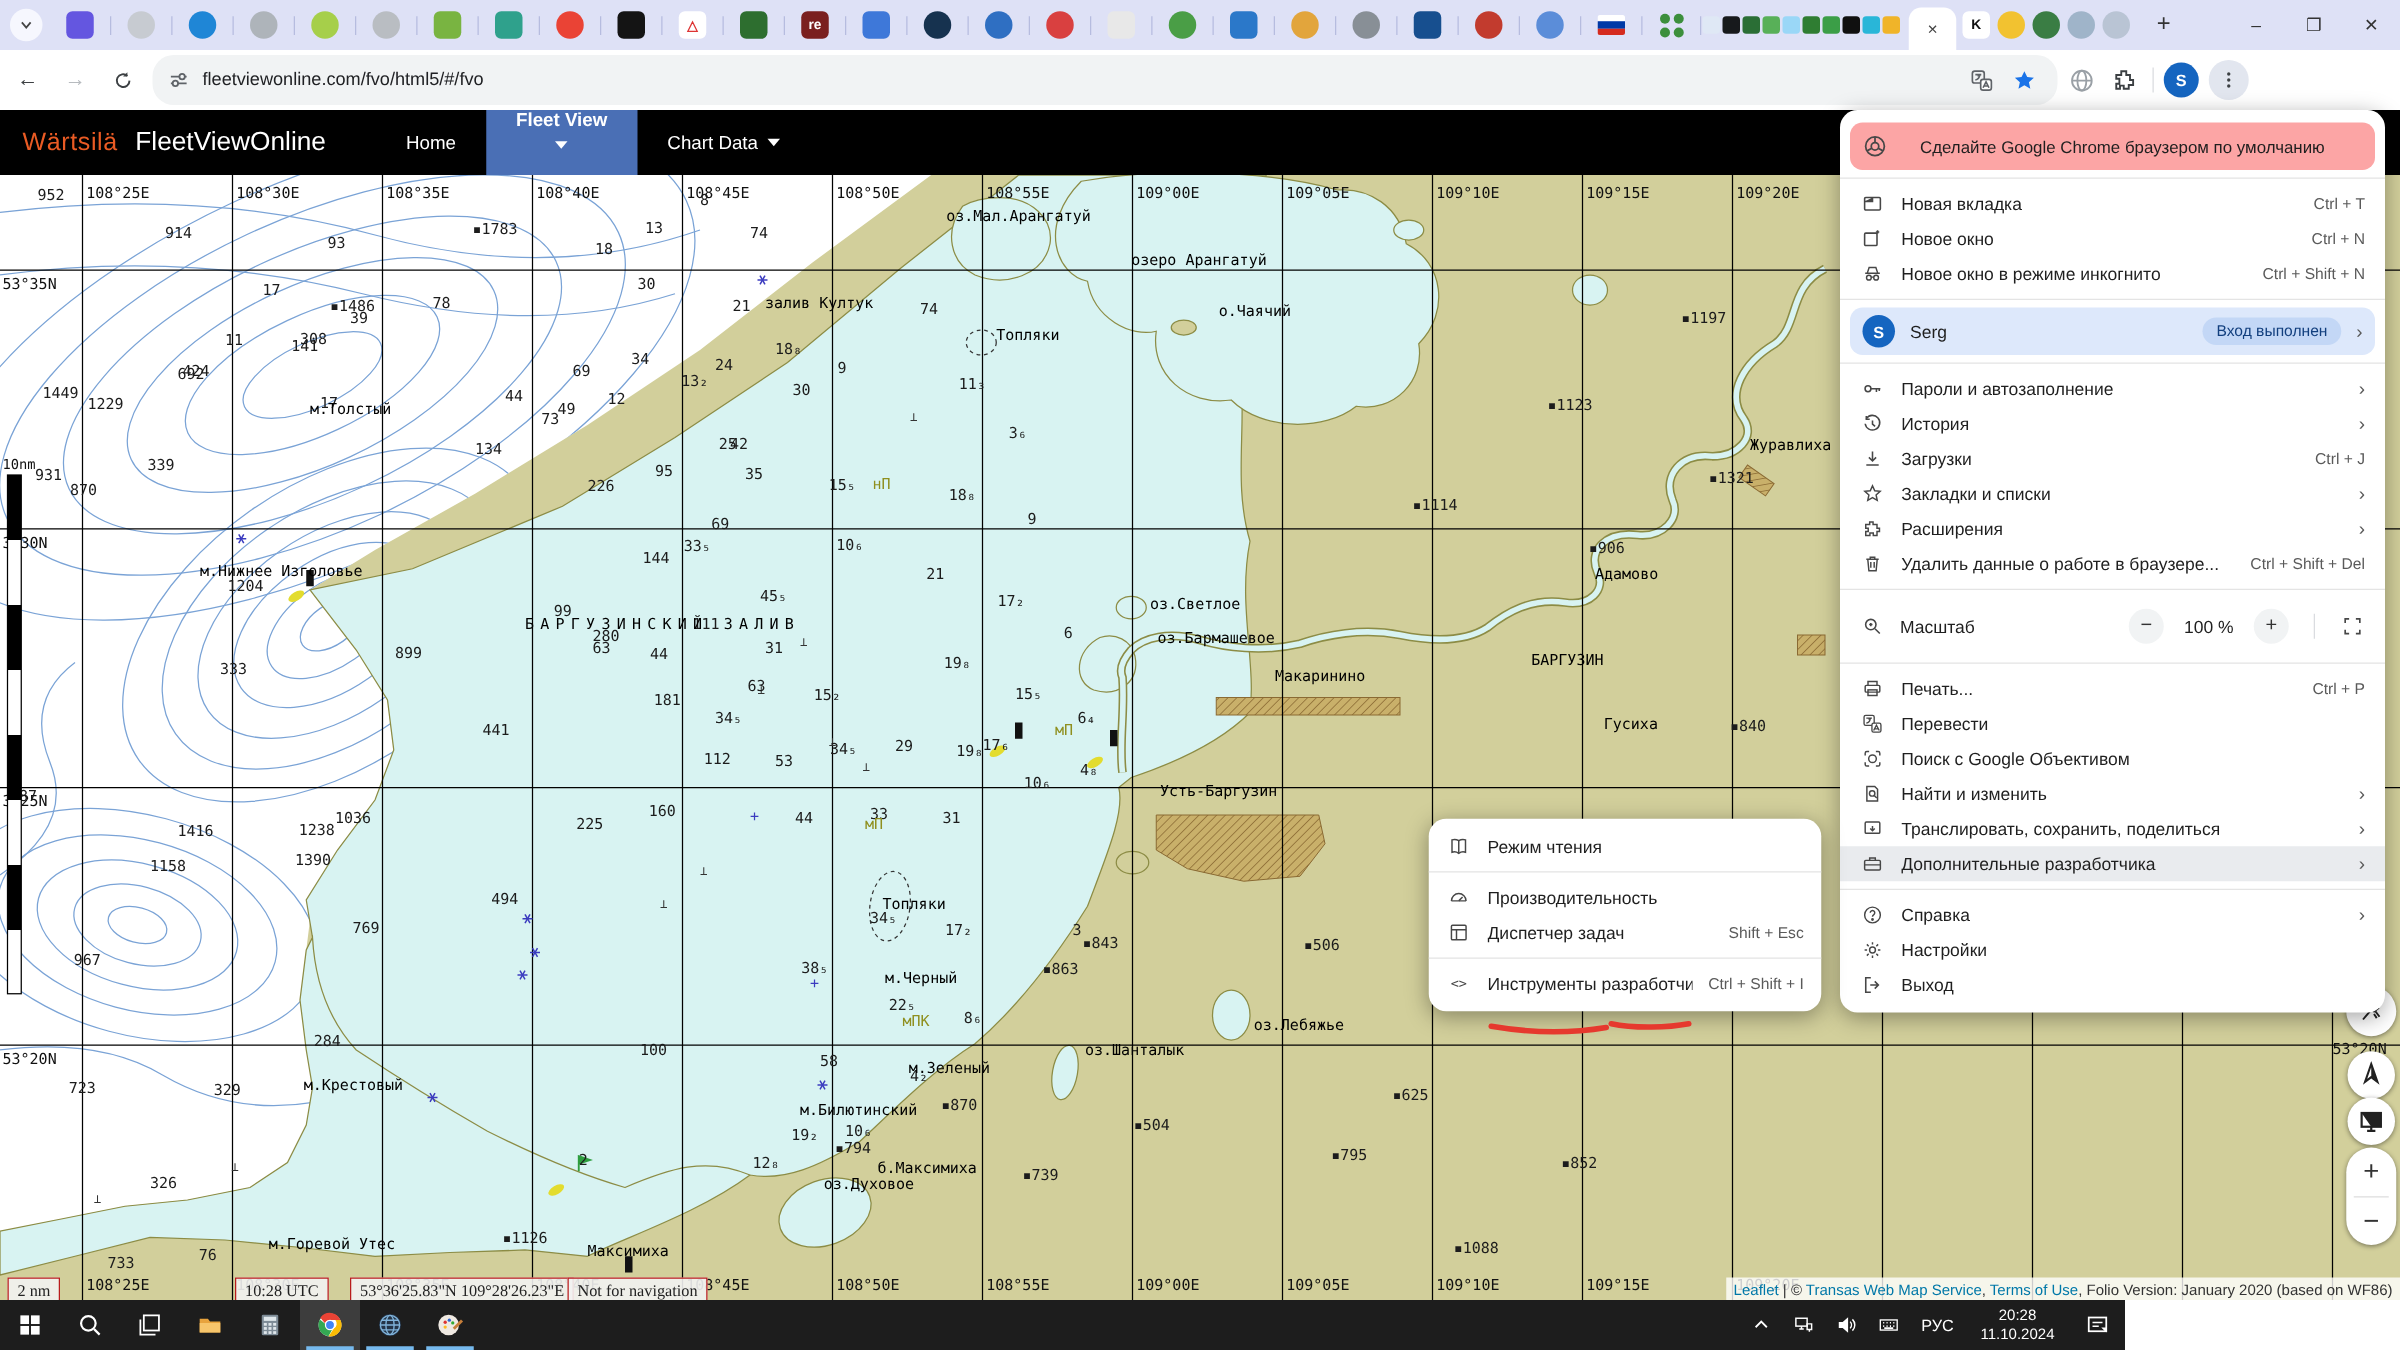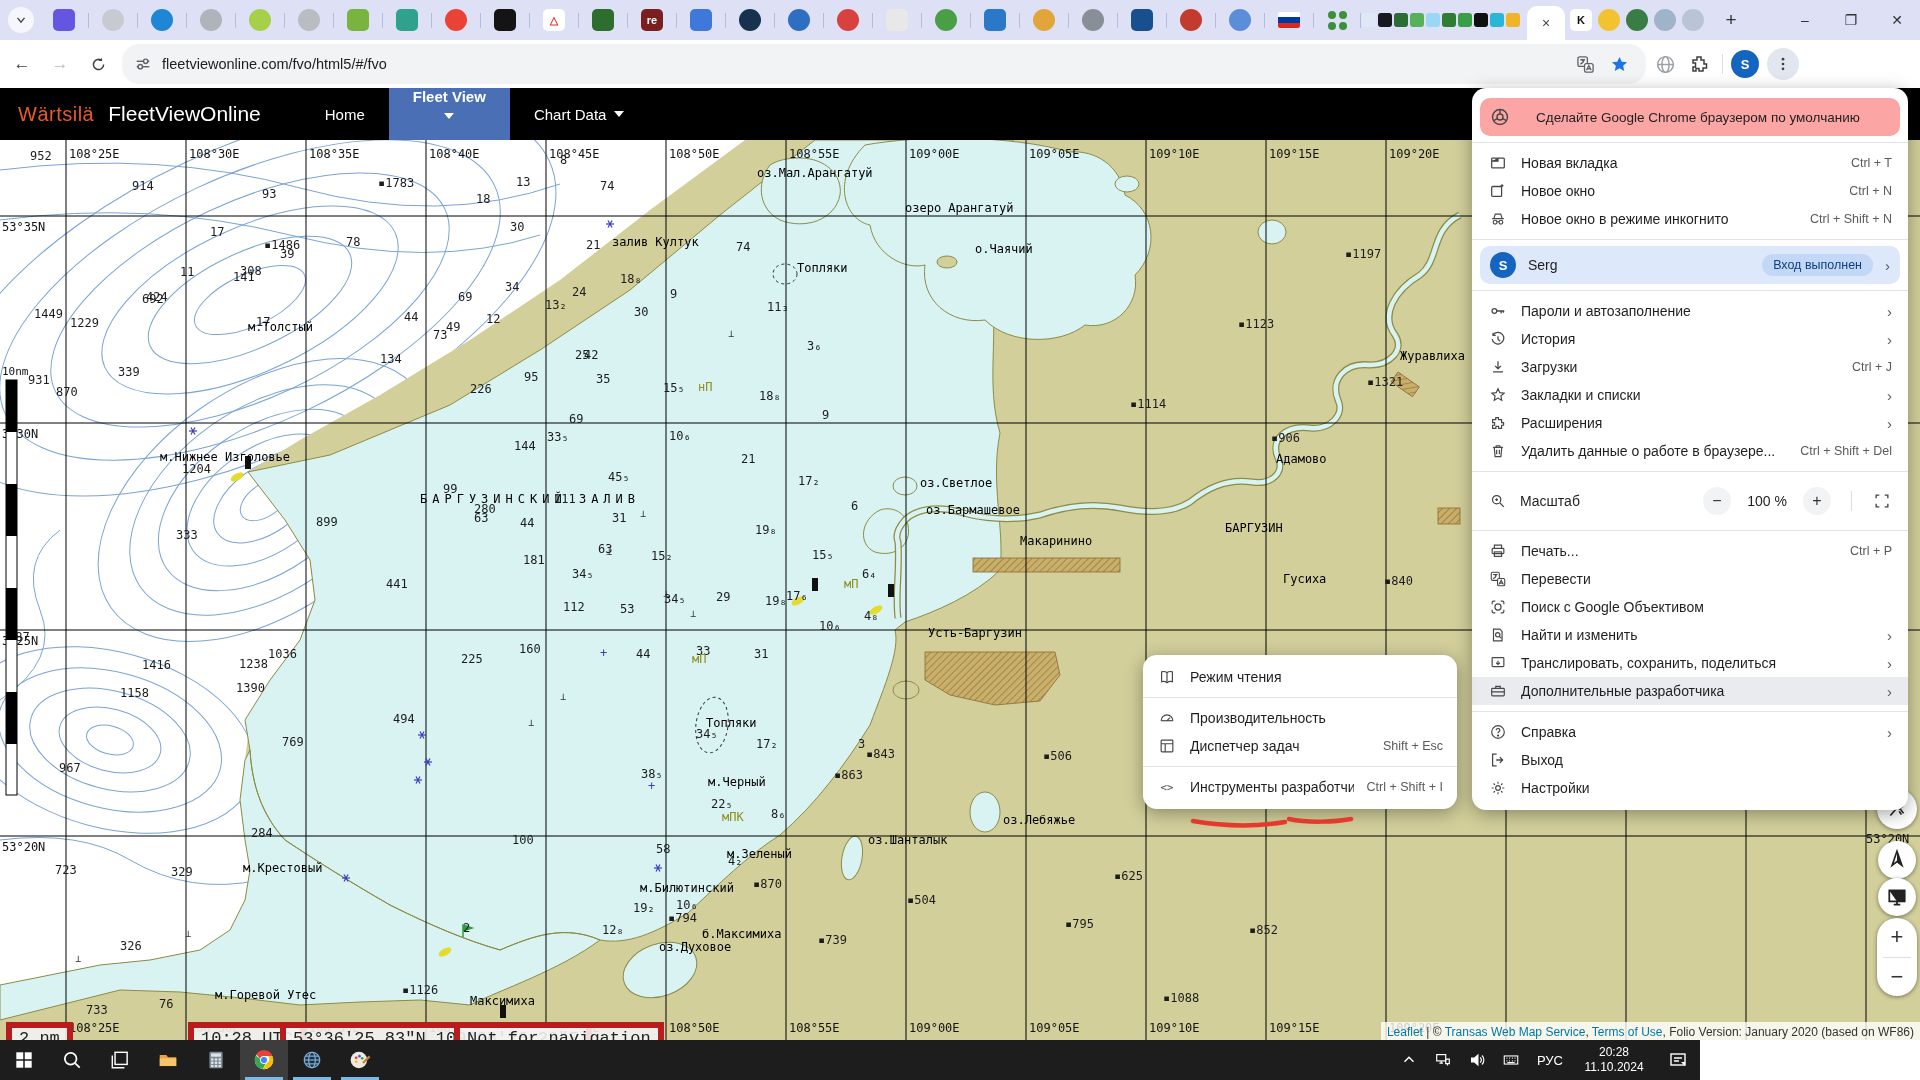--- a/index.html
+++ b/index.html
@@ -33,21 +33,21 @@
   
   .sitenav{position:absolute;left:0;top:88px;width:1920px;height:52px;background:#000;display:flex;align-items:center;color:#fff;}
   .brand1{font-size:20px;font-weight:normal;margin-left:18px;letter-spacing:.5px;}
   .brand2{font-size:21px;color:#fff;margin-left:14px;font-weight:normal;}
   .navitem{font-size:15px;color:#fff;padding:0 24px;height:52px;display:flex;align-items:center;gap:8px;}
   .navitem.active{font-weight:bold;flex-direction:column;}
   .caret{width:0;height:0;border-left:5px solid transparent;border-right:5px solid transparent;border-top:6px solid #fff;display:inline-block;}
   
   .map{position:absolute;left:0;top:140px;width:1920px;height:900px;background:#d2cf9b;}
   .map svg text{font-family:"DejaVu Sans Mono",monospace;}
-  .statusbox{position:absolute;height:20px;background:rgba(242,242,242,.9);border:6px solid #b91c1c;font-family:Liberation Mono, monospace;font-size:17px;color:#222;display:flex;align-items:center;padding:0 7px;z-index:30;}
+  .statusbox{position:absolute;height:20px;background:rgba(242,242,242,.9);border:1px solid #b91c1c;font-family:Liberation Serif, serif;font-size:13px;color:#222;display:flex;align-items:center;padding:0 7px;z-index:30;}
   .attrib{position:absolute;right:0;top:1022px;height:20px;background:rgba(255,255,255,.8);font-size:12px;color:#333;display:flex;align-items:center;padding:0 6px;z-index:30;white-space:nowrap;}
   .attrib .lnk{color:#0078a8;}
   .mctrl{position:absolute;background:#fff;border-radius:50%;box-shadow:0 1px 4px rgba(0,0,0,.45);display:flex;align-items:center;justify-content:center;z-index:25;}
   .zoompill{position:absolute;left:1877px;top:918px;width:40px;height:78px;background:#fff;border-radius:20px;box-shadow:0 1px 4px rgba(0,0,0,.45);display:flex;flex-direction:column;z-index:25;}
   .zoompill .zb{flex:1;display:flex;align-items:center;justify-content:center;font-size:22px;color:#333;}
   .zoompill .zd{height:1px;background:#ddd;margin:0 6px;}
   .latlabel{position:absolute;font-family:"DejaVu Sans Mono",monospace;font-size:12px;color:#111;z-index:24;}
   
   .cmenu{position:absolute;left:1472px;top:88px;width:436px;background:#fff;border-radius:14px;box-shadow:0 4px 18px rgba(0,0,0,.35);padding:8px 0;z-index:40;font-size:14px;color:#1f1f1f;}
   .banner{margin:2px 8px 6px;background:#fca5a5;border-radius:10px;height:38px;display:flex;align-items:center;gap:26px;padding:0 10px;}
@@ -893,37 +893,37 @@
               <circle cx="10" cy="14" r=".6" fill="#474747"></circle>
             </g>
           </svg>
         </span>
         <span class="mlabel">Справка</span>
         <span class="mchev">›</span>
       </div>
       <div class="mrow">
         <span class="micon">
           <svg width="18" height="18" viewBox="0 0 20 20">
-            <g stroke="#474747" stroke-width="1.4" fill="none">
-              <path d="M8.5 3.5H4v13h4.5M12 6.8 15.2 10 12 13.2M15 10H8"></path>
-            </g>
-          </svg>
-        </span>
-        <span class="mlabel">Выход</span>
-      </div>
-      <div class="mrow">
-        <span class="micon">
-          <svg width="18" height="18" viewBox="0 0 20 20">
             <g stroke="#474747" stroke-width="1.3" fill="none">
               <circle cx="10" cy="10" r="2.6"></circle>
               <path d="M10 3v2.2M10 14.8V17M3 10h2.2M14.8 10H17M5 5l1.6 1.6M13.4 13.4 15 15M15 5l-1.6 1.6M6.6 13.4 5 15"></path>
             </g>
           </svg>
         </span>
         <span class="mlabel">Настройки</span>
+      </div>
+      <div class="mrow">
+        <span class="micon">
+          <svg width="18" height="18" viewBox="0 0 20 20">
+            <g stroke="#474747" stroke-width="1.4" fill="none">
+              <path d="M8.5 3.5H4v13h4.5M12 6.8 15.2 10 12 13.2M15 10H8"></path>
+            </g>
+          </svg>
+        </span>
+        <span class="mlabel">Выход</span>
       </div>
     </div>
 
   <div class="smenu" id="smenu">
 
       <div class="mrow">
         <span class="micon">
           <svg width="18" height="18" viewBox="0 0 20 20">
             <g stroke="#474747" stroke-width="1.3" fill="none">
               <path d="M10 5C8 3.8 5.5 3.8 4 4.3v11c1.5-.5 4-.5 6 1 2-1.5 4.5-1.5 6-1v-11c-1.5-.5-4-.5-6 .7z"></path>

